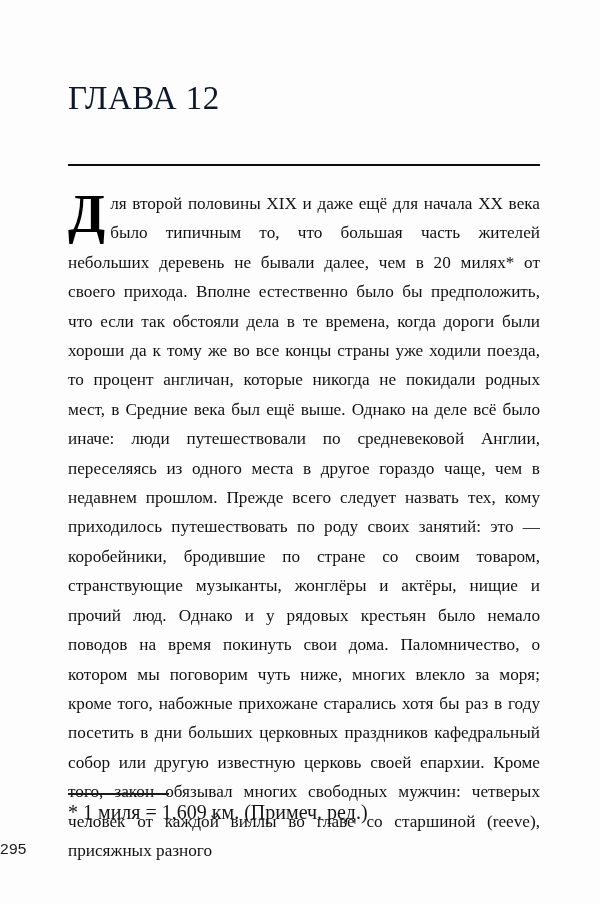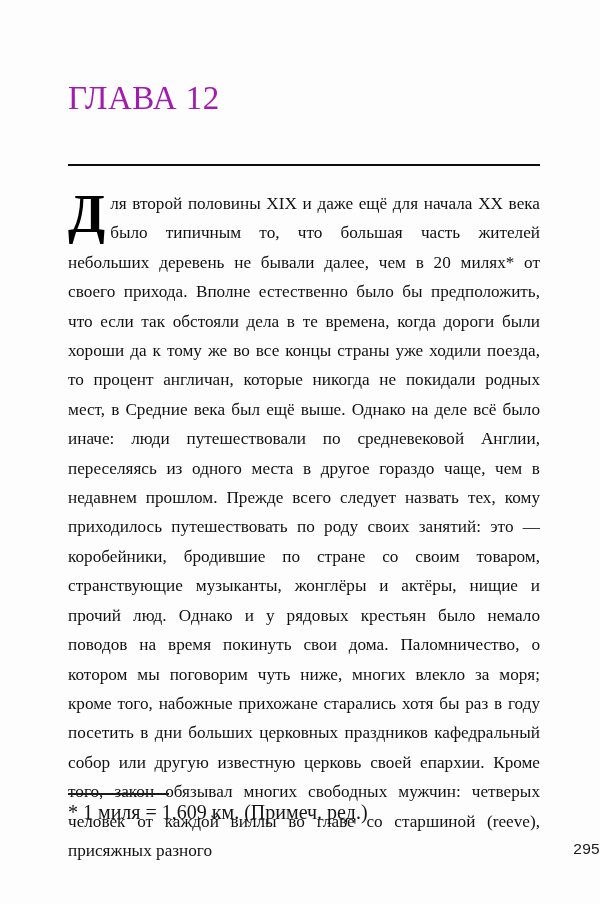--- a/index.html
+++ b/index.html
@@ -28,21 +28,21 @@
     left: 68px;
     top: 78px;
     width: 472px;
   }
   .chapter-line {
     font-size: 33px;
     line-height: 41px;
     letter-spacing: 0.5px;
     font-weight: 400;
     white-space: nowrap;
-    color: #a21caf;
+    color: #0f172a;
   }
   .head-rule {
     position: absolute;
     left: 68px;
     top: 164px;
     width: 472px;
     height: 2px;
     background: #0d0d0d;
   }
 
@@ -90,21 +90,21 @@
     line-height: 20px;
     color: #141414;
   }
 
   
   .folio {
     position: absolute;
     left: 0;
     top: 840px;
     width: 600px;
-    text-align: right;
+    text-align: left;
     font-family: "Liberation Sans", "DejaVu Sans", sans-serif;
     font-size: 15.5px;
     color: #1a1a1a;
     letter-spacing: 0.3px;
   }
 </style>
 </head>
 <body>
 
 <div class="page">

